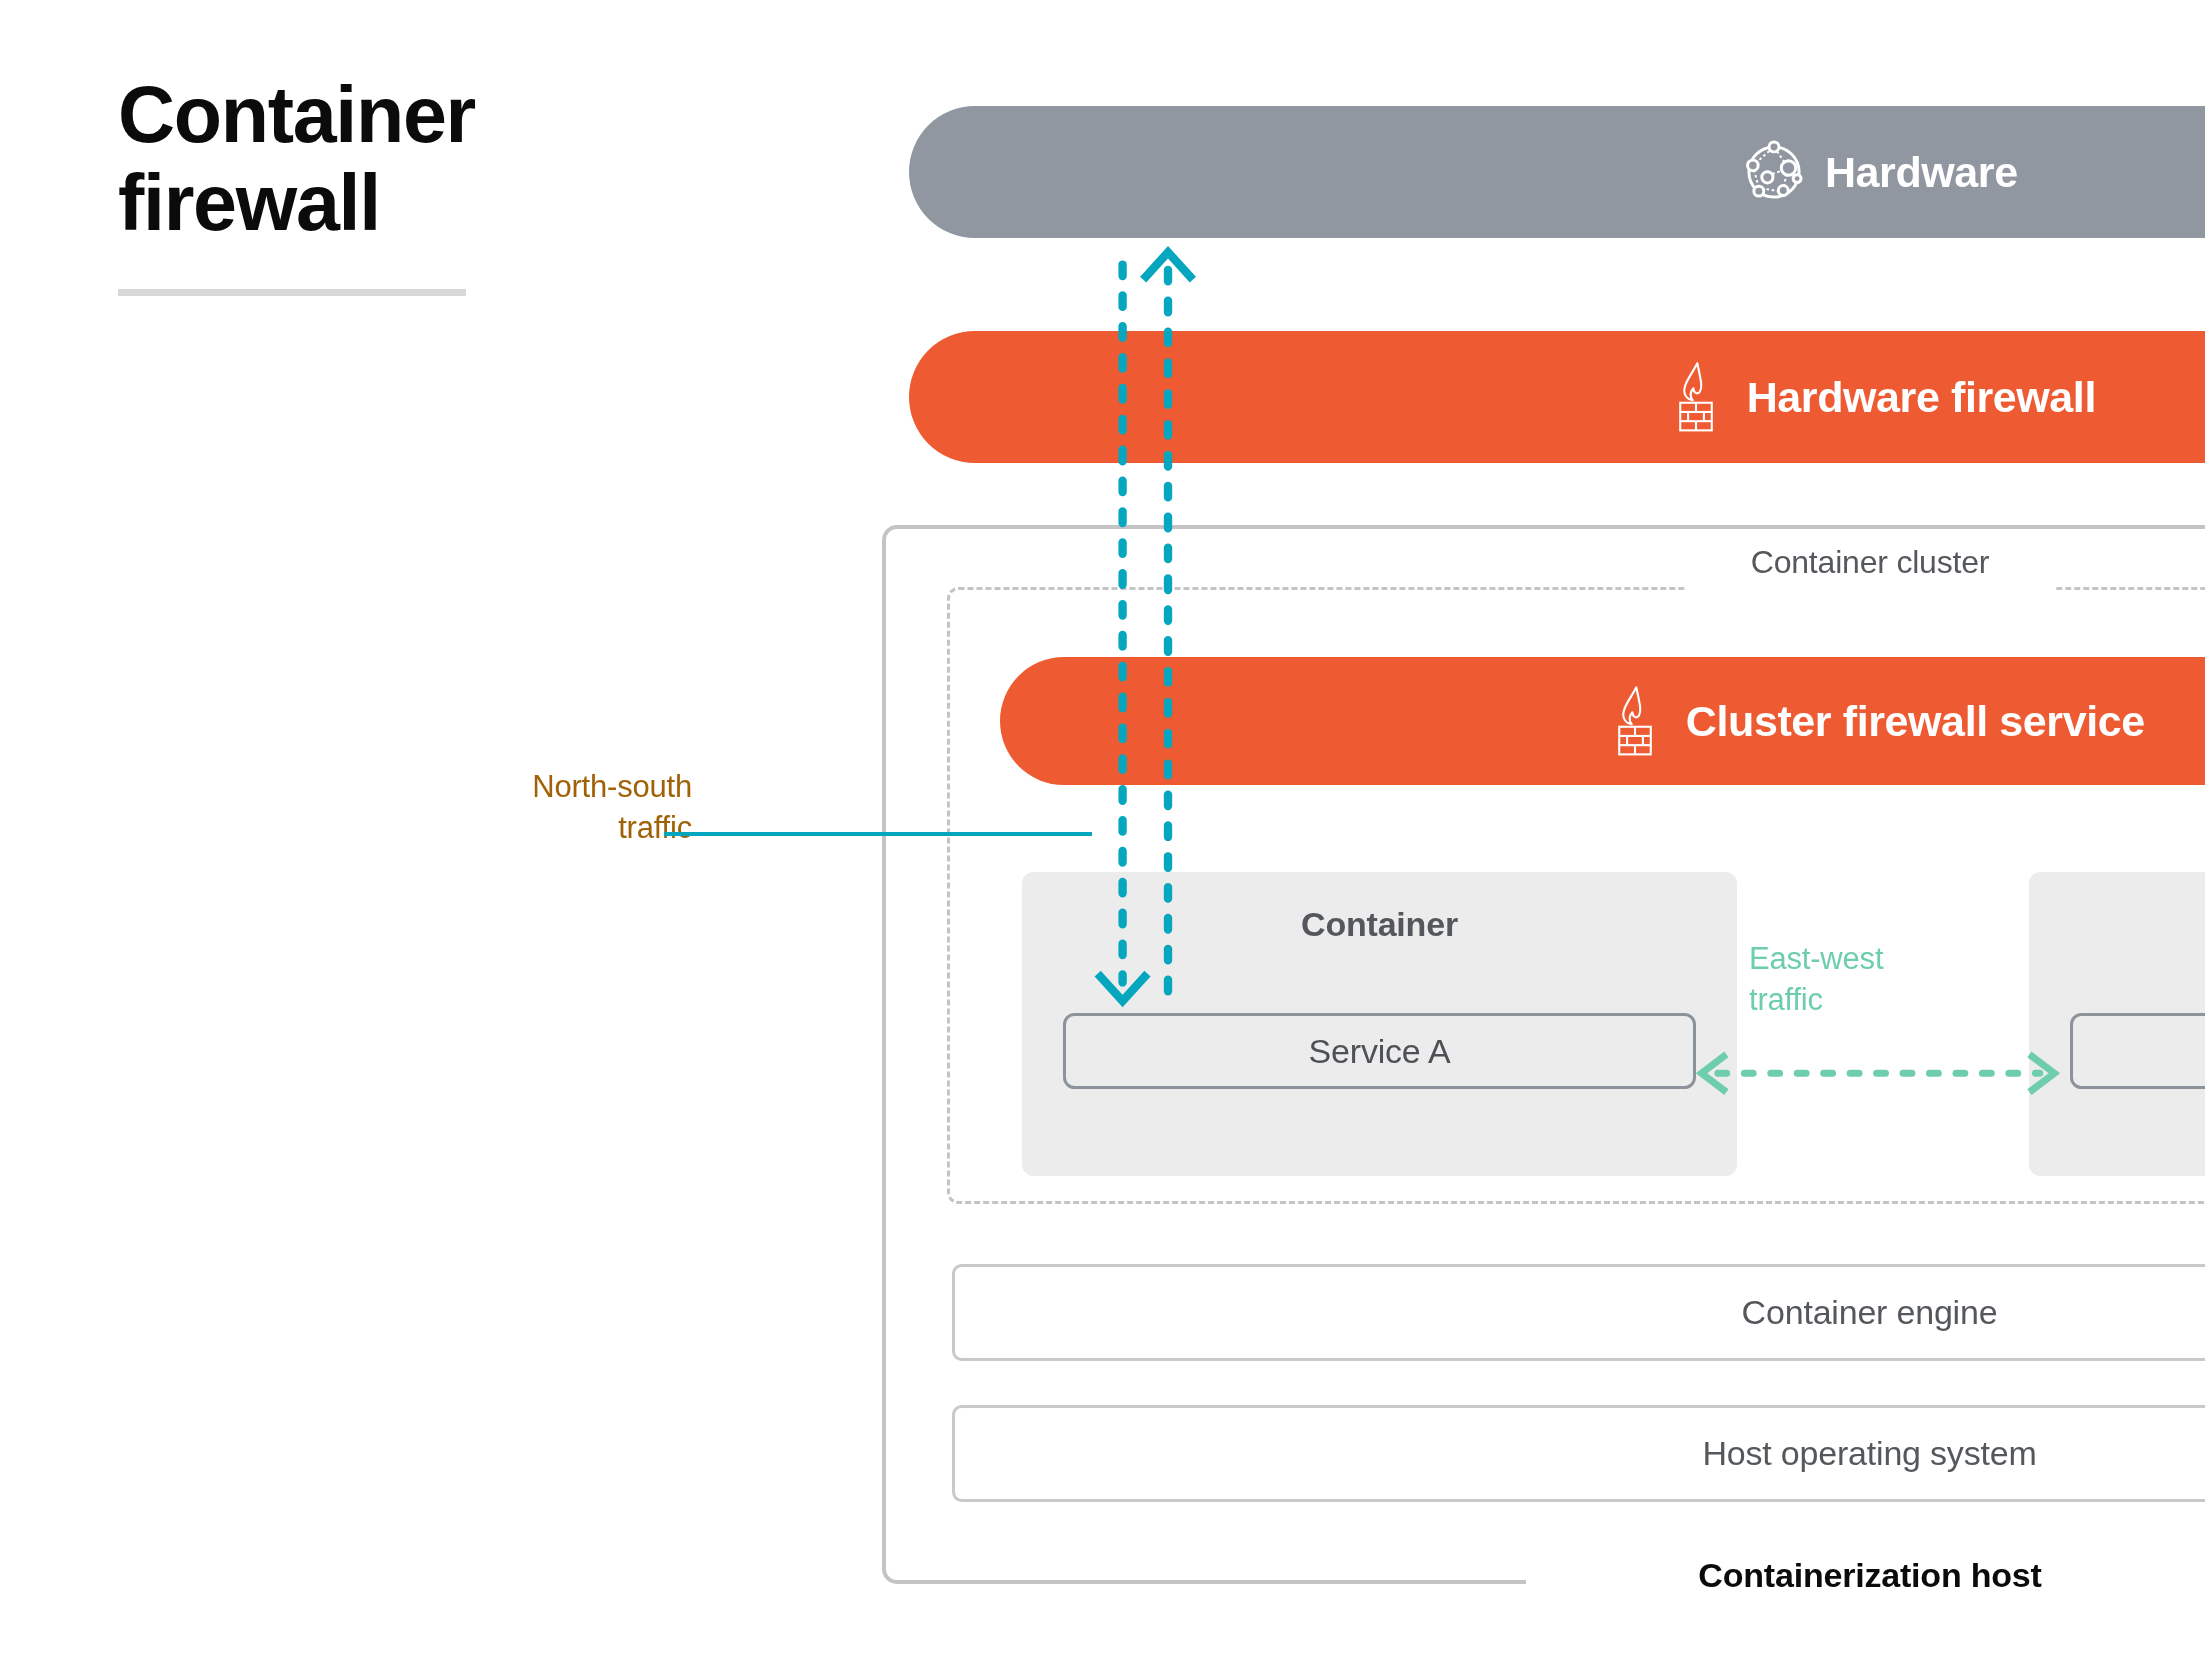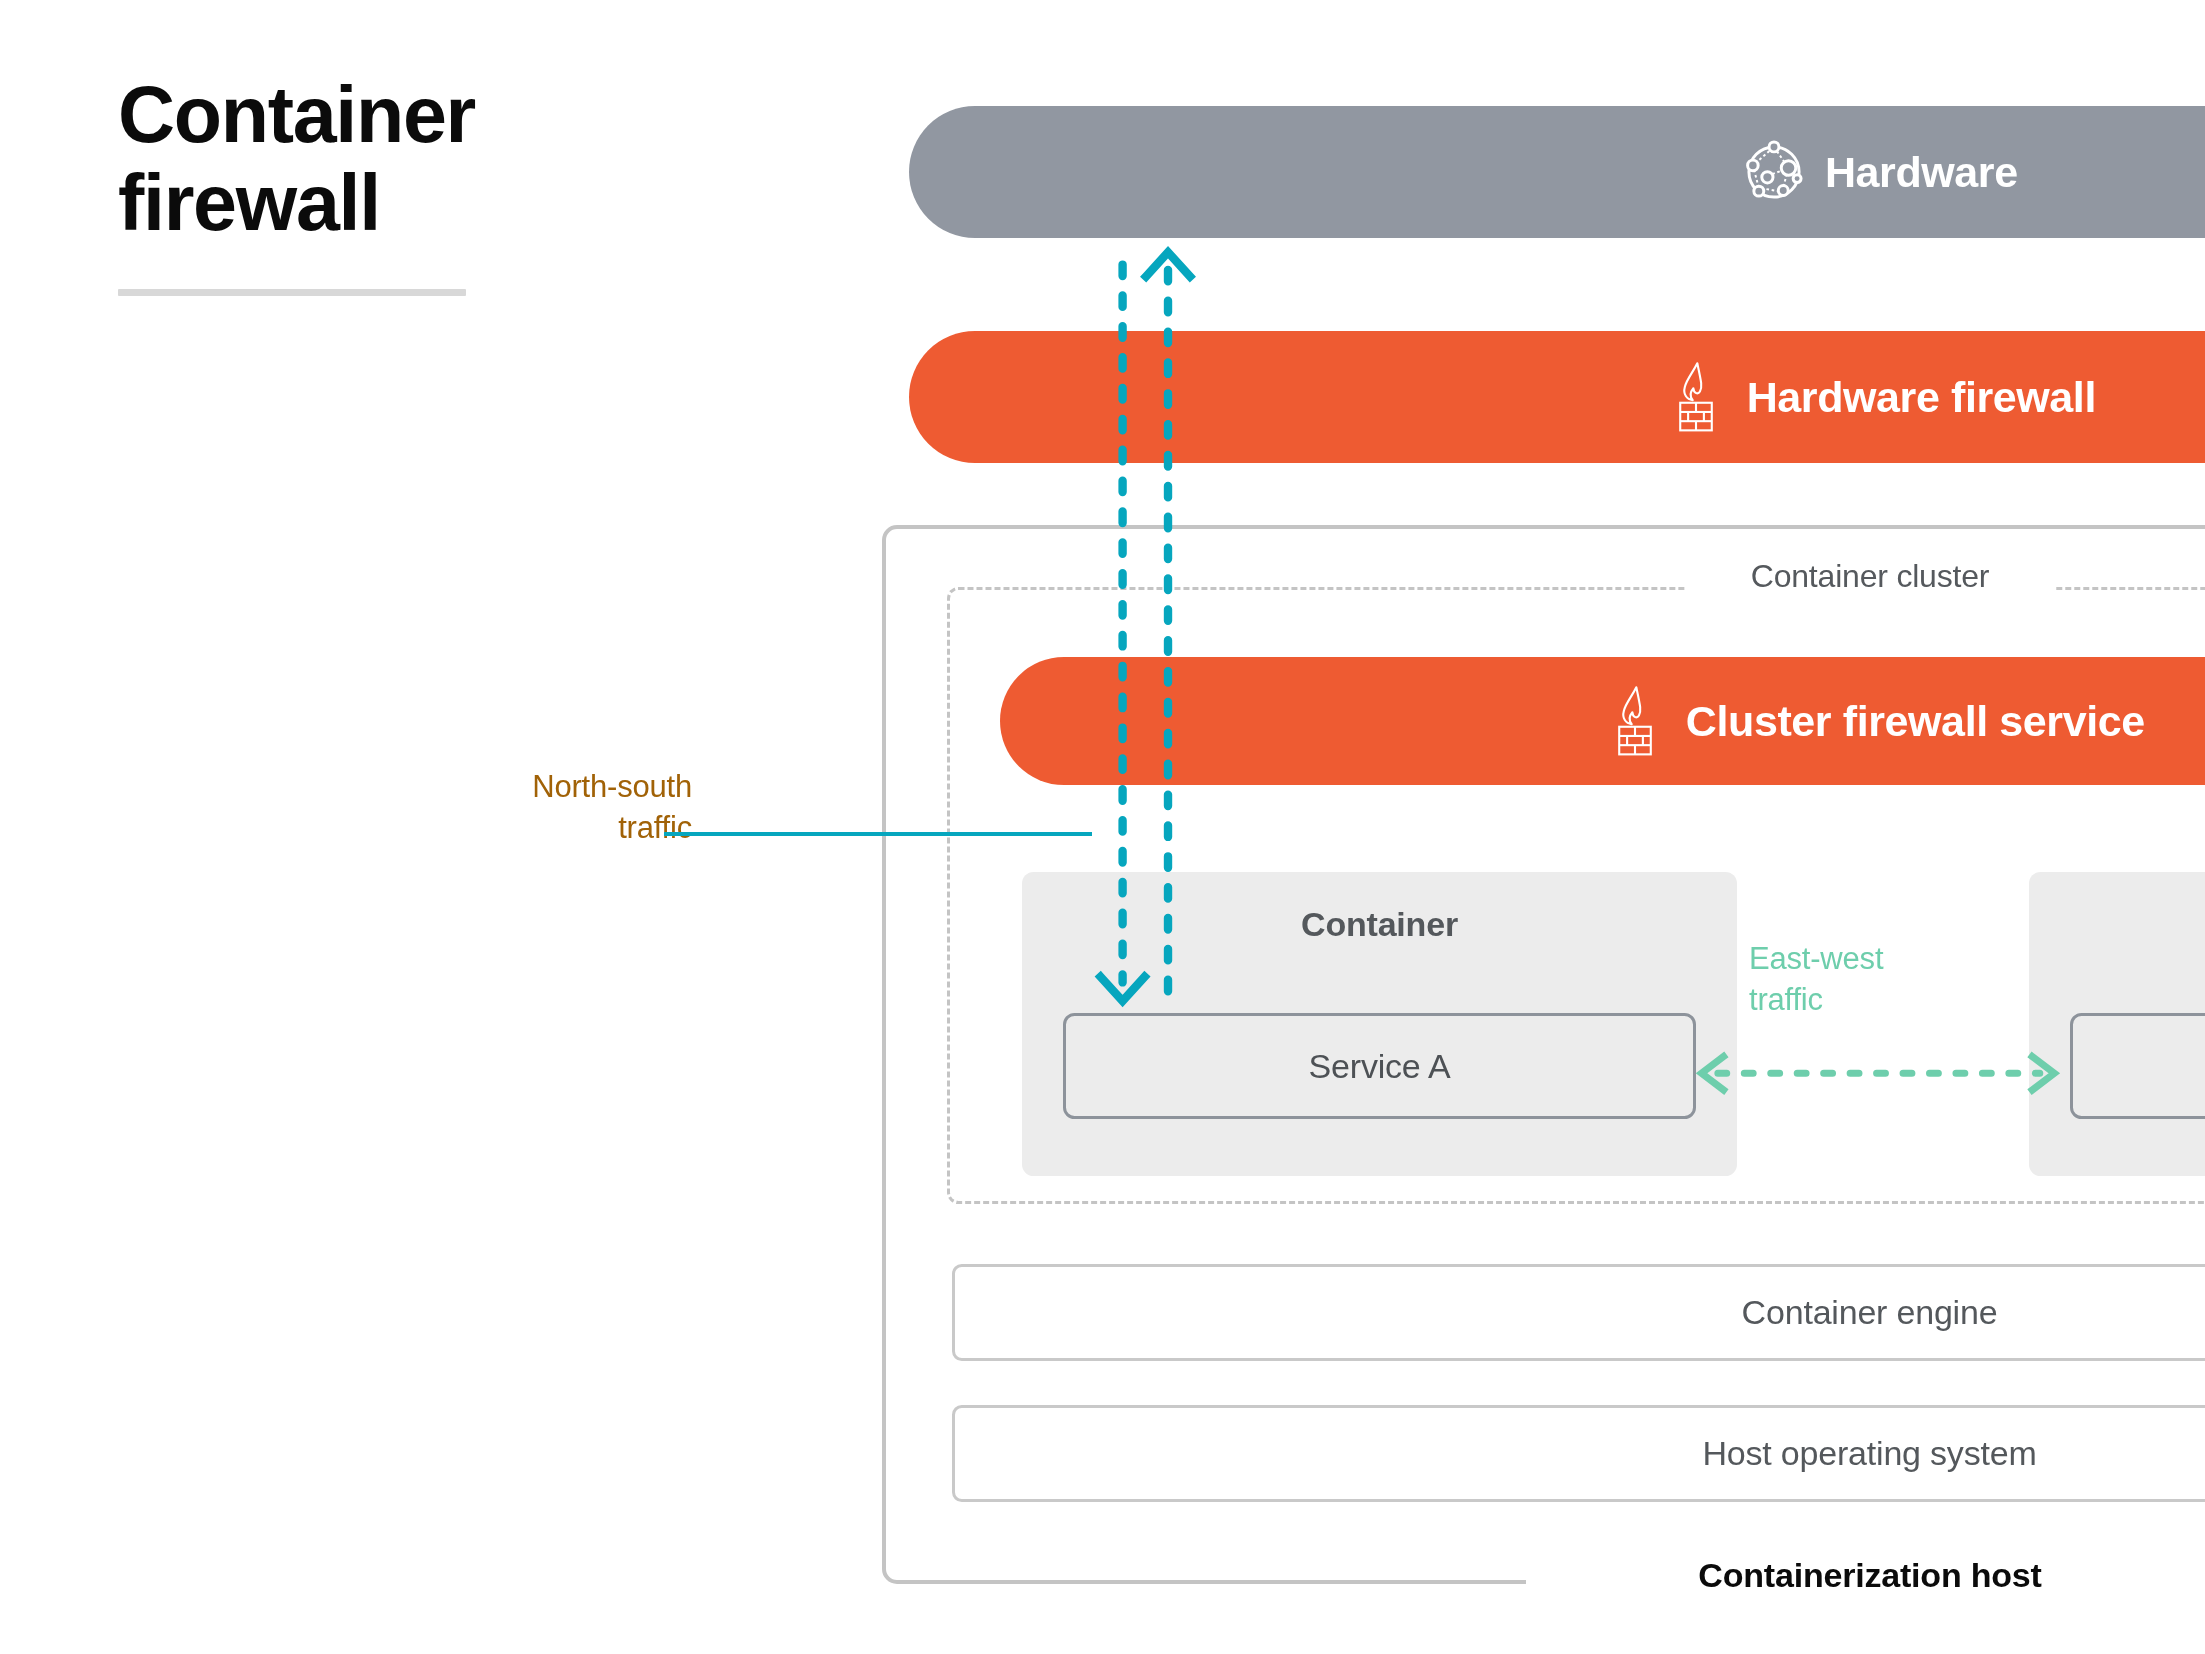--- a/index.html
+++ b/index.html
@@ -115,21 +115,21 @@
     position: absolute;
     left: 1685px;
     top: 572px;
     width: 370px;
     height: 26.5px;
     background: #ffffff;
   }
   #cluster-label {
     position: absolute;
     left: 1685px;
-    top: 558px;
+    top: 544px;
     width: 370px;
     text-align: center;
     font-size: 32px;
     color: #55595d;
     letter-spacing: -0.2px;
   }
 
   
   #cluster-firewall {
     position: absolute;
@@ -165,21 +165,21 @@
     font-size: 34px;
     font-weight: bold;
     color: #54585c;
     letter-spacing: -0.2px;
   }
   .service-box {
     position: absolute;
     left: 41px;
     right: 41px;
     top: 141px;
-    height: 106px;
+    height: 76px;
     border: 3.5px solid #8d939b;
     border-radius: 11.5px;
     display: flex;
     align-items: center;
     justify-content: center;
     font-size: 34px;
     color: #4d5155;
     box-sizing: border-box;
     letter-spacing: -0.2px;
   }

